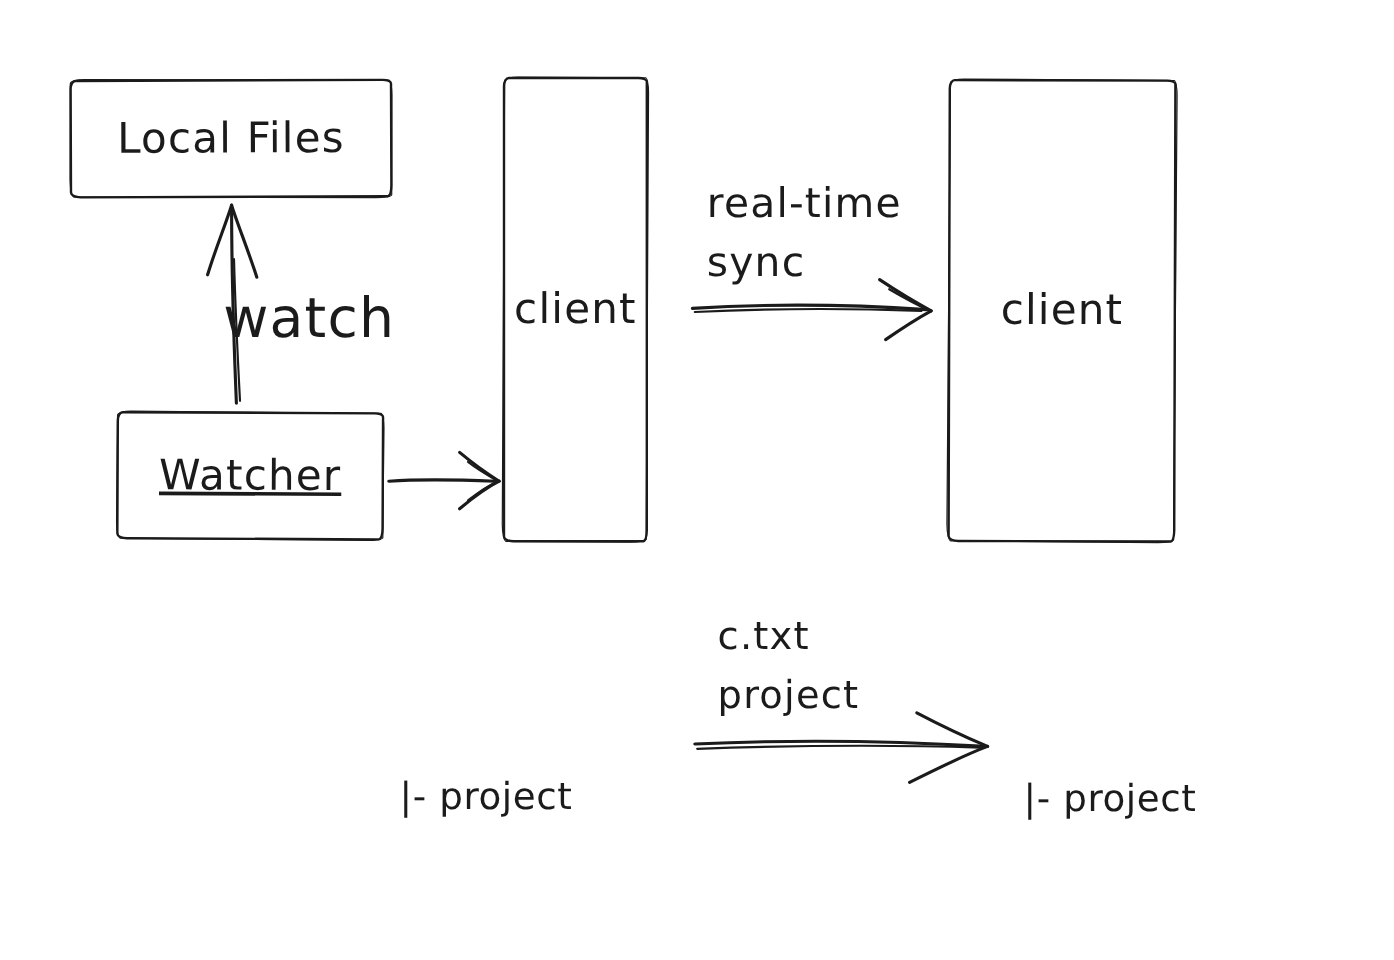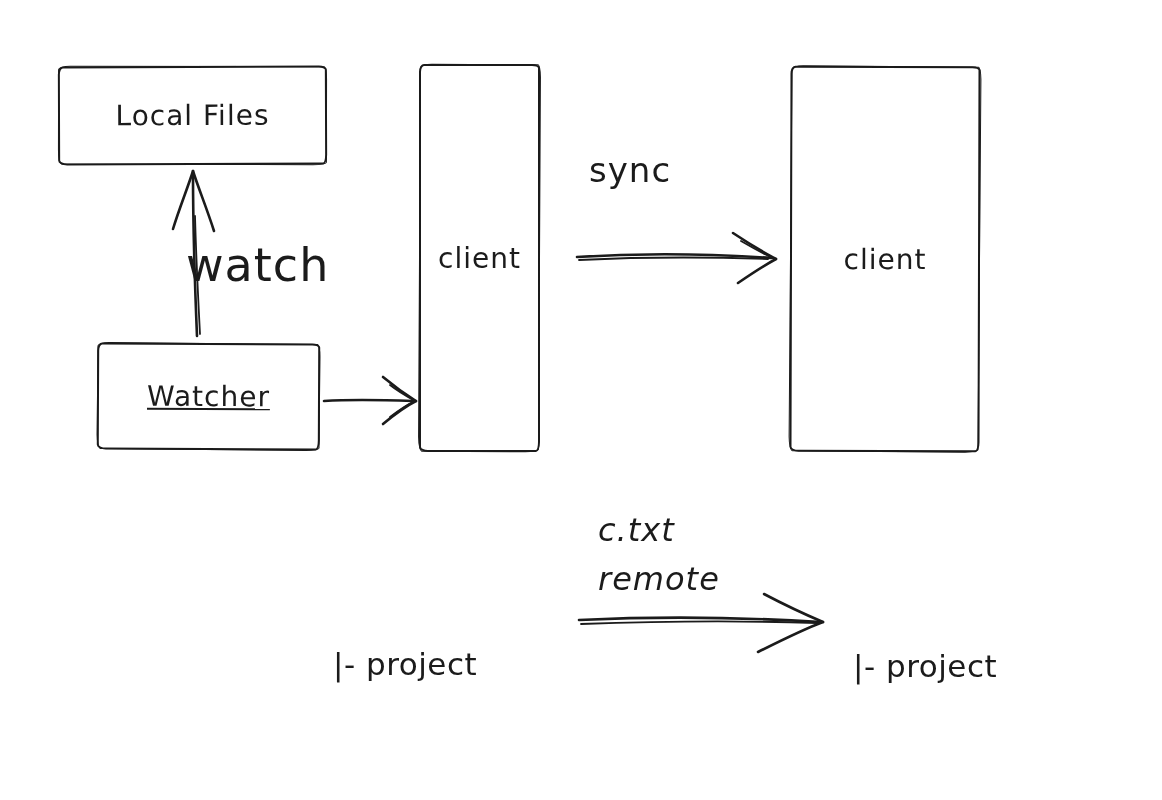--- a/index.html
+++ b/index.html
@@ -46,21 +46,21 @@
   .box::before {
     content: "";
     position: absolute;
     inset: -2px;
     border: 1.7px solid #1b1b1b;
     border-radius: 12px 3px 14px 4px / 4px 13px 3px 15px;
     transform: rotate(0.3deg);
     pointer-events: none;
   }
   .box-label {
-    font-size: 28px;
+    font-size: 35px;
     letter-spacing: 1px;
     white-space: nowrap;
   }
   .box-local-files { left: 58px;  top: 66px;  width: 269px; height: 99px;  transform: rotate(-0.2deg); }
   .box-watcher     { left: 97px;  top: 343px; width: 223px; height: 107px; transform: rotate(0.25deg); text-decoration: underline; }
   .box-client      { left: 419px; top: 64px;  width: 121px; height: 388px; }
   .box-remote      { left: 790px; top: 66px;  width: 190px; height: 386px; transform: rotate(0.15deg); }
 
   .label {
     position: absolute;
@@ -75,21 +75,20 @@
     left: 589px; top: 146px;
     font-size: 34px;
     line-height: 49px;
     letter-spacing: 1px;
   }
   .label-change {
     left: 598px; top: 506px;
     font-size: 32px;
     line-height: 49px;
     letter-spacing: 1px;
-    font-style: italic;
   }
 
   .tree {
     position: absolute;
     font-size: 31px;
     line-height: 50px;
     letter-spacing: 0.5px;
     white-space: pre;
   }
   .tree-before { left: 333px; top: 539px; }
@@ -145,26 +144,27 @@
     <span class="box-label">client</span>
   </div>
 
   <div class="box box-remote">
     <span class="box-label">client</span>
   </div>
 
   <div class="label label-watch">watch</div>
 
   <div class="label label-sync">
+    <div>real-time</div>
     <div>sync</div>
   </div>
 
   <div class="label label-change">
     <div>c.txt</div>
-    <div>remote</div>
+    <div>project</div>
   </div>
 
   <div class="tree tree-before">
     <div class="tree-line">|- project</div>
     <div class="tree-line">|----|- a.txt</div>
     
     
   </div>
 
   <div class="tree tree-after">

